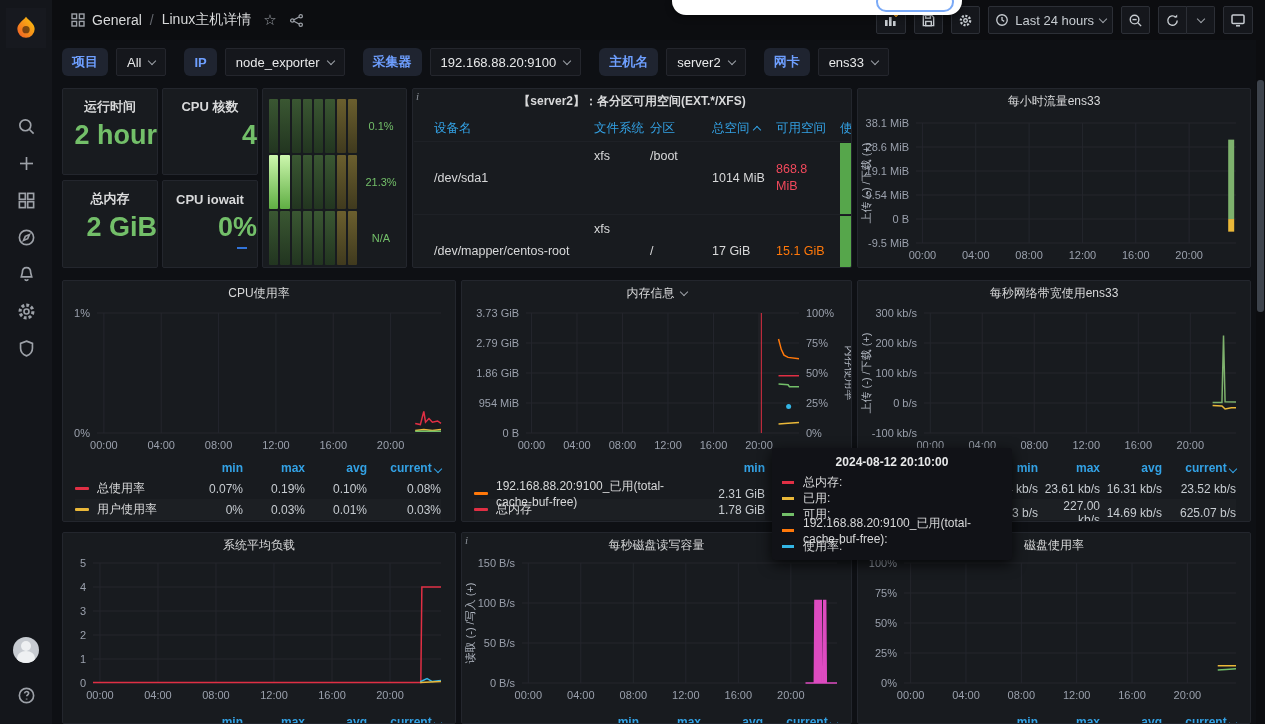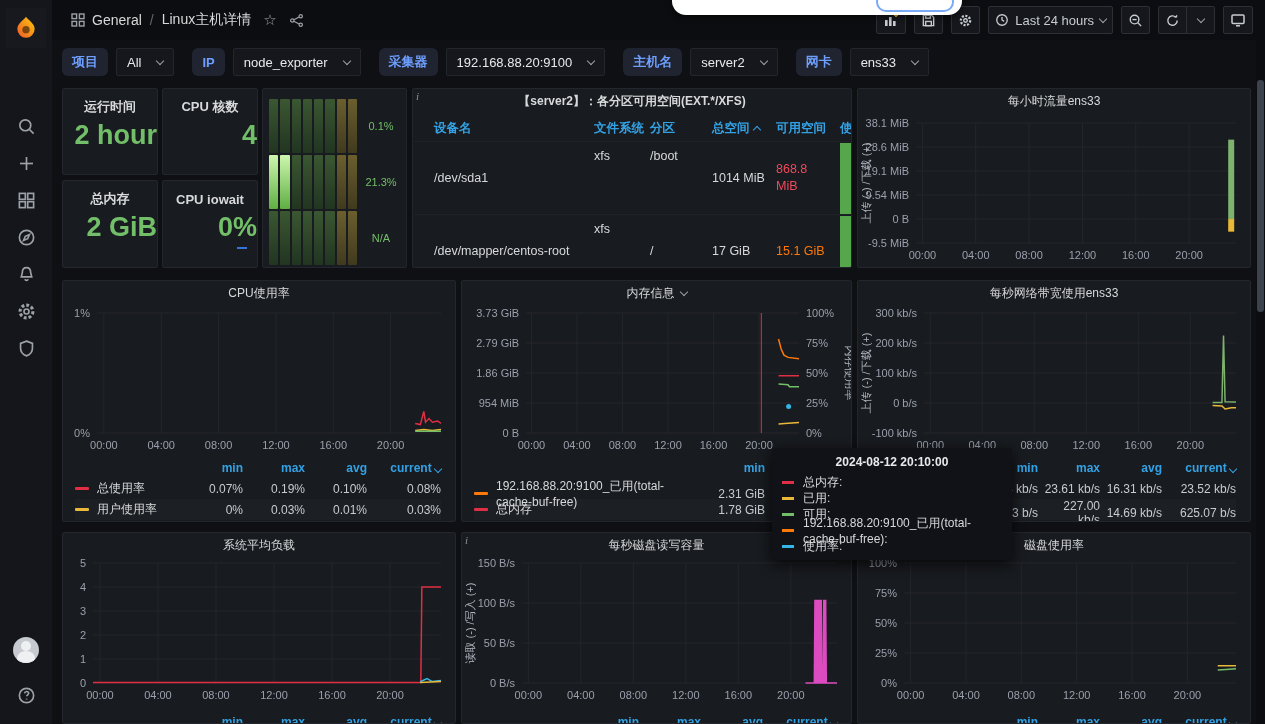--- a/index.html
+++ b/index.html
@@ -18,41 +18,41 @@
   #navbar{left:52px;top:0;width:1213px;height:40px;background:#0c0d10;display:flex;align-items:center;padding:0 12px;z-index:4}
   .crumb{font-size:14px;color:#d8d9da;cursor:pointer}
   .crumb-sep{color:#63666d;margin:0 8px;font-size:14px}
   .nav-ico{margin:0 6px;display:flex;align-items:center;cursor:pointer}
   .nav-right{margin-left:auto;display:flex;gap:8px}
   .tool-btn{height:28px;min-width:28px;border:1px solid #2c2f36;background:#15171c;border-radius:2px;display:flex;align-items:center;justify-content:center;padding:0 6px;gap:6px;cursor:pointer;color:#c7ccd1;font-size:13px}
   .tool-btn svg{stroke:#c7ccd1;fill:none;stroke-width:1.5}
   
   #filters{left:52px;top:40px;width:1213px;height:44px;display:flex;align-items:center;padding:0 10px;gap:8px;z-index:3}
   .chip-label{height:28px;background:#1f2430;color:#6e9fff;font-size:13px;font-weight:700;display:flex;align-items:center;padding:0 10px;border-radius:6px}
-  .chip-value{height:28px;background:#15171c;border:1px solid #24262d;color:#e8e9ea;font-size:13px;display:flex;align-items:center;padding:0 10px;gap:16px;border-radius:2px;cursor:pointer;margin-right:10px}
+  .chip-value{height:28px;background:#15171c;border:1px solid #24262d;color:#e8e9ea;font-size:13px;display:flex;align-items:center;padding:0 10px;gap:8px;border-radius:2px;cursor:pointer;margin-right:10px}
   .caret{display:inline-block;width:6px;height:6px;border:solid #9da1a8;border-width:0 1.5px 1.5px 0;transform:rotate(45deg);margin-top:-3px}
   .caret.blue{border-color:#33a2e5}
   
   .panel{position:absolute;background:#181b1f;border:1px solid #23262d;border-radius:2px;overflow:hidden}
   .ptitle{height:24px;display:flex;align-items:center;justify-content:center;font-size:12px;color:#d8d9da;gap:6px;cursor:pointer}
   .info-corner{position:absolute;top:1px;left:3px;font-size:11px;font-style:italic;color:#8d939b;font-family:"Liberation Serif",serif}
   
   .stat .ptitle{margin-top:6px;font-weight:700;font-size:13px}
   .stat-value{position:absolute;left:0;right:0;top:50%;text-align:right;font-size:27px;font-weight:700;color:#73bf69}
   .spark{position:absolute;right:10px;bottom:18px;width:10px;height:2px;background:#3274d9}
   
   .gauge-row{position:absolute;left:6px;display:flex;align-items:stretch}
   .cells{display:flex;gap:2px;width:88px}
   .cell{flex:1;border-radius:1px;background:linear-gradient(180deg,#3a5732 0%,#223520 100%)}
   .cell.olive{background:linear-gradient(180deg,#6b5f2e 0%,#403a1e 100%)}
   .cell.lit{background:linear-gradient(180deg,#cdf7ae 0%,#5fae43 100%)}
   .gauge-val{width:48px;display:flex;align-items:center;justify-content:center;font-size:11px;color:#73bf69}
   
   .tbl{position:absolute;left:1px;right:1px;top:26px;bottom:1px;font-size:12.5px}
-  .tbl-head{display:grid;grid-template-columns:160px 56px 62px 64px 64px 64px;padding:0 0 0 20px;height:26px;align-items:center;color:#33a2e5;font-weight:700}
+  .tbl-head{display:grid;grid-template-columns:160px 56px 62px 64px 64px 64px;padding:0 0 0 20px;height:26px;align-items:center;color:#33a2e5;font-weight:400}
   .tbl-row{display:grid;grid-template-columns:160px 56px 62px 64px 64px 64px;padding-left:20px;height:73px;border-top:1px solid #1e2126;align-items:center}
   .cellv{padding-right:8px;line-height:1.35}
   .cell-top{align-self:start;padding-top:6px}
   .usage-cell{height:71px;margin-top:1px;background:#56a64b;color:#fff;font-weight:700;display:flex;align-items:center;justify-content:center;font-size:13px}
   .sortup{display:inline-block;width:6px;height:6px;border:solid #33a2e5;border-width:1.5px 0 0 1.5px;transform:rotate(45deg);margin-left:4px;vertical-align:-1px}
   
   svg.chart{position:absolute;left:0;font-family:"Liberation Sans",sans-serif}
   .legend{position:absolute;left:12px;right:14px;font-size:12px}
   .lg-head,.lg-row{display:grid;align-items:center;height:21px}
   .g4{grid-template-columns:1fr 58px 62px 62px 74px}

